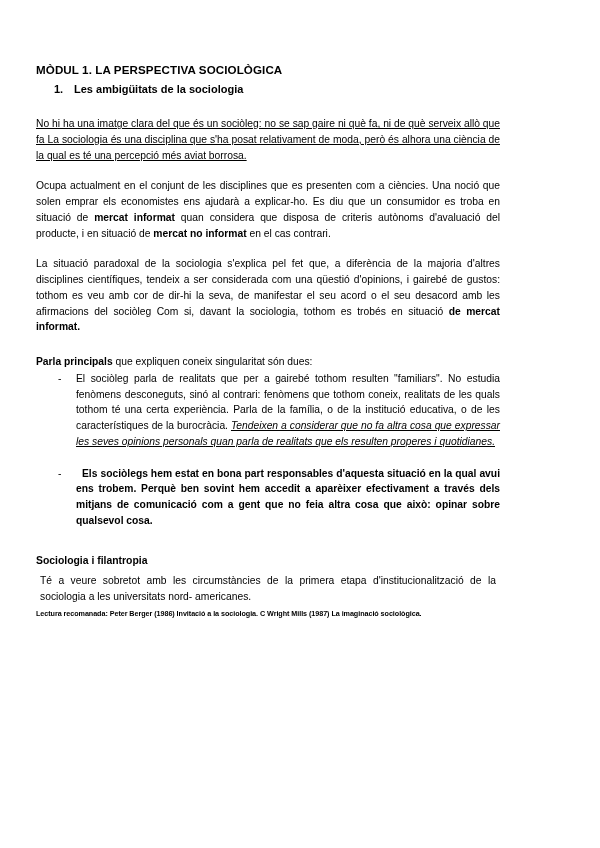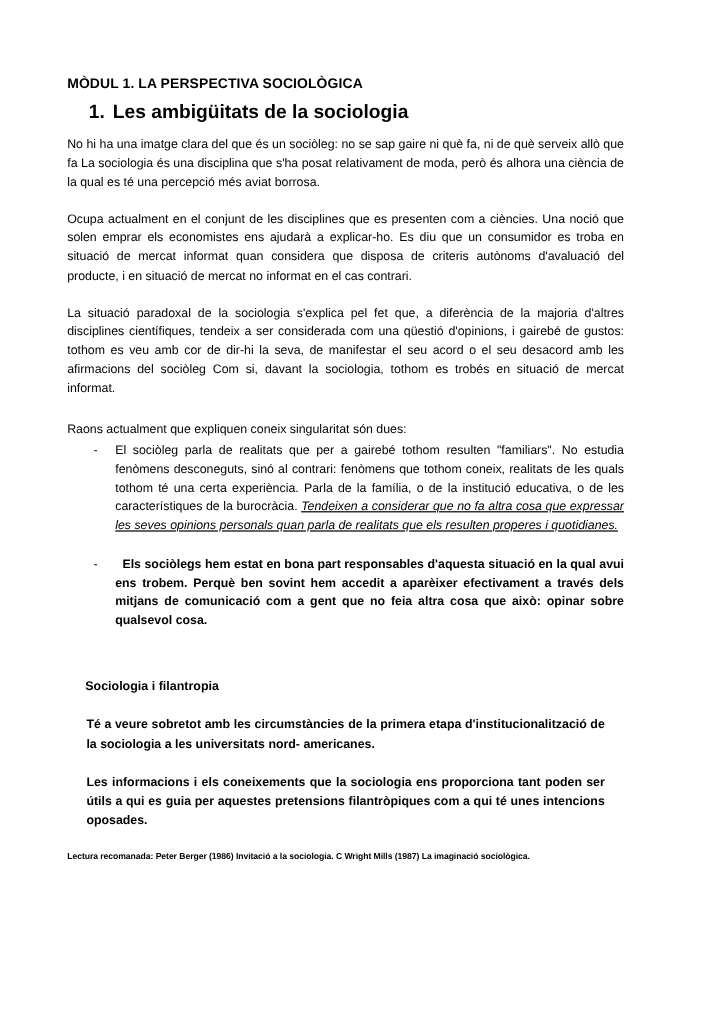--- a/index.html
+++ b/index.html
@@ -13,61 +13,62 @@
     height: 848px;
     font-family: "Liberation Sans", sans-serif;
     color: #000000;
     position: relative;
     overflow: hidden;
   }
   .page {
     box-sizing: border-box;
     width: 600px;
     height: 848px;
-    padding: 62px 68px 0 56px;
+    padding: 62px 68px 0 36px;
     background: #ffffff;
   }
   .doc {
     width: 464px;
     font-size: 10.3px;
     line-height: 1.52;
   }
 
   h1.module-title {
     font-size: 11.6px;
     font-weight: bold;
     margin: 0 0 5px 0;
     letter-spacing: 0.1px;
     line-height: 1.3;
   }
 
   .numbered-heading {
-    font-size: 16px;
+    font-size: 11px;
     font-weight: bold;
     margin: 0 0 2px 0;
     padding-left: 18px;
     line-height: 1.45;
   }
   .numbered-heading .num {
     display: inline-block;
     width: 20px;
   }
 
   p.para {
     margin: 0 0 0 0;
     text-align: justify;
     text-justify: inter-word;
     line-height: 1.53;
   }
   p.para.tight {
-    margin-top: 8px;
+    margin-top: 18px;
+    text-decoration: underline;
   }
 
   .lead-bold {
-    font-weight: normal;
+    font-weight: bold;
   }
 
   .bullet-list {
     margin: 0;
     padding: 0;
     list-style: none;
   }
   .bullet-item {
     display: flex;
     text-align: justify;
@@ -93,29 +94,28 @@
   }
 
   .u-ital {
     font-style: italic;
     text-decoration: underline;
   }
 
   .section-heading {
     font-weight: bold;
     font-size: 10.4px;
-    margin: 15px;
+    margin: 0;
     line-height: 1.55;
   }
 
   .flow {
-    margin: 16px;
+    margin: 4px;
     line-height: 1.55;
     text-align: left;
-    font-weight: bold;
   }
   .flow.justify {
     text-align: justify;
   }
 
   .citation {
     font-size: 7.2px;
     font-weight: bold;
     line-height: 1.5;
     margin: 1px 0 0 0;
@@ -147,21 +147,21 @@
 
     <div class="spacer-md"></div>
 
     <p class="para">
       <span>La situació paradoxal de la sociologia s'explica pel fet que, a diferència de la majoria d'altres disciplines científiques, tendeix a ser considerada com una qüestió d'opinions, i gairebé de gustos: tothom es veu amb cor de dir-hi la seva, de manifestar el seu acord o el seu desacord amb les afirmacions del sociòleg  Com si, davant la sociologia, tothom es trobés en situació </span><span class="lead-bold">de mercat informat.</span>
     </p>
 
     <div class="spacer-lg"></div>
 
     <p class="para">
-      <span class="lead-bold">Raons actualment</span><span> que expliquen coneix singularitat són dues:</span>
+      <span class="lead-bold">Parla principals</span><span> que expliquen coneix singularitat són dues:</span>
     </p>
 
     <ul class="bullet-list">
       <li class="bullet-item">
         <span class="bullet-dash">-</span>
         <span class="bullet-text">
           <span>El sociòleg parla de realitats que per a gairebé tothom resulten "familiars". No estudia fenòmens desconeguts, sinó al contrari: fenòmens que tothom coneix, realitats de les quals tothom té una certa experiència. Parla de la família, o de la institució educativa, o de les característiques de la burocràcia. </span><span class="u-ital">Tendeixen a considerar que no fa altra cosa que expressar les seves opinions personals quan parla de realitats que els resulten properes i quotidianes.</span>
         </span>
       </li>
       <li class="bullet-item">
@@ -171,21 +171,20 @@
         </span>
       </li>
     </ul>
 
     <div class="spacer-xl"></div>
 
     <p class="section-heading">Sociologia i filantropia</p>
 
     <p class="flow justify">Té a veure sobretot amb les circumstàncies de la primera etapa d'institucionalització de la sociologia a les universitats nord- americanes.</p>
 
-    <p class="flow justify">Les informacions i els coneixements que la sociologia ens proporciona tant poden ser útils a qui es guia per aquestes pretensions filantròpiques com a qui té unes intencions oposades.</p>
 
 
     <p class="citation">Lectura recomanada: Peter Berger (1986) Invitació a la sociologia.  C Wright Mills (1987) La imaginació sociològica.</p>
 
     <div class="spacer-lg"></div>
 
 
   </div>
 </div>
 

